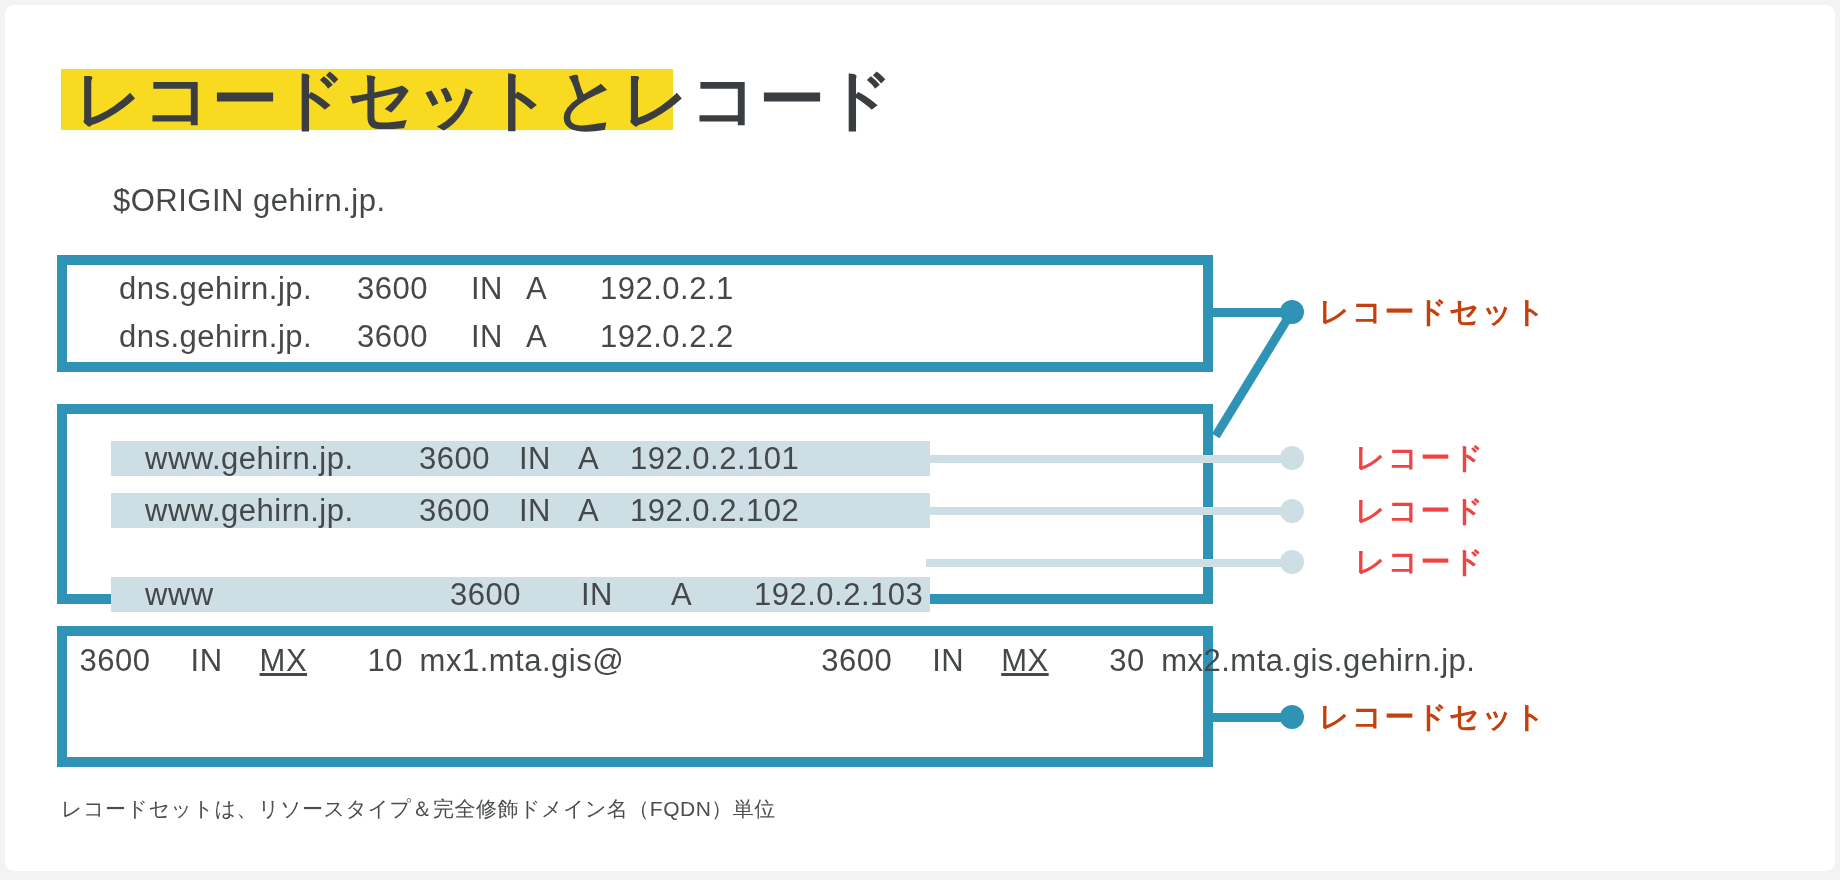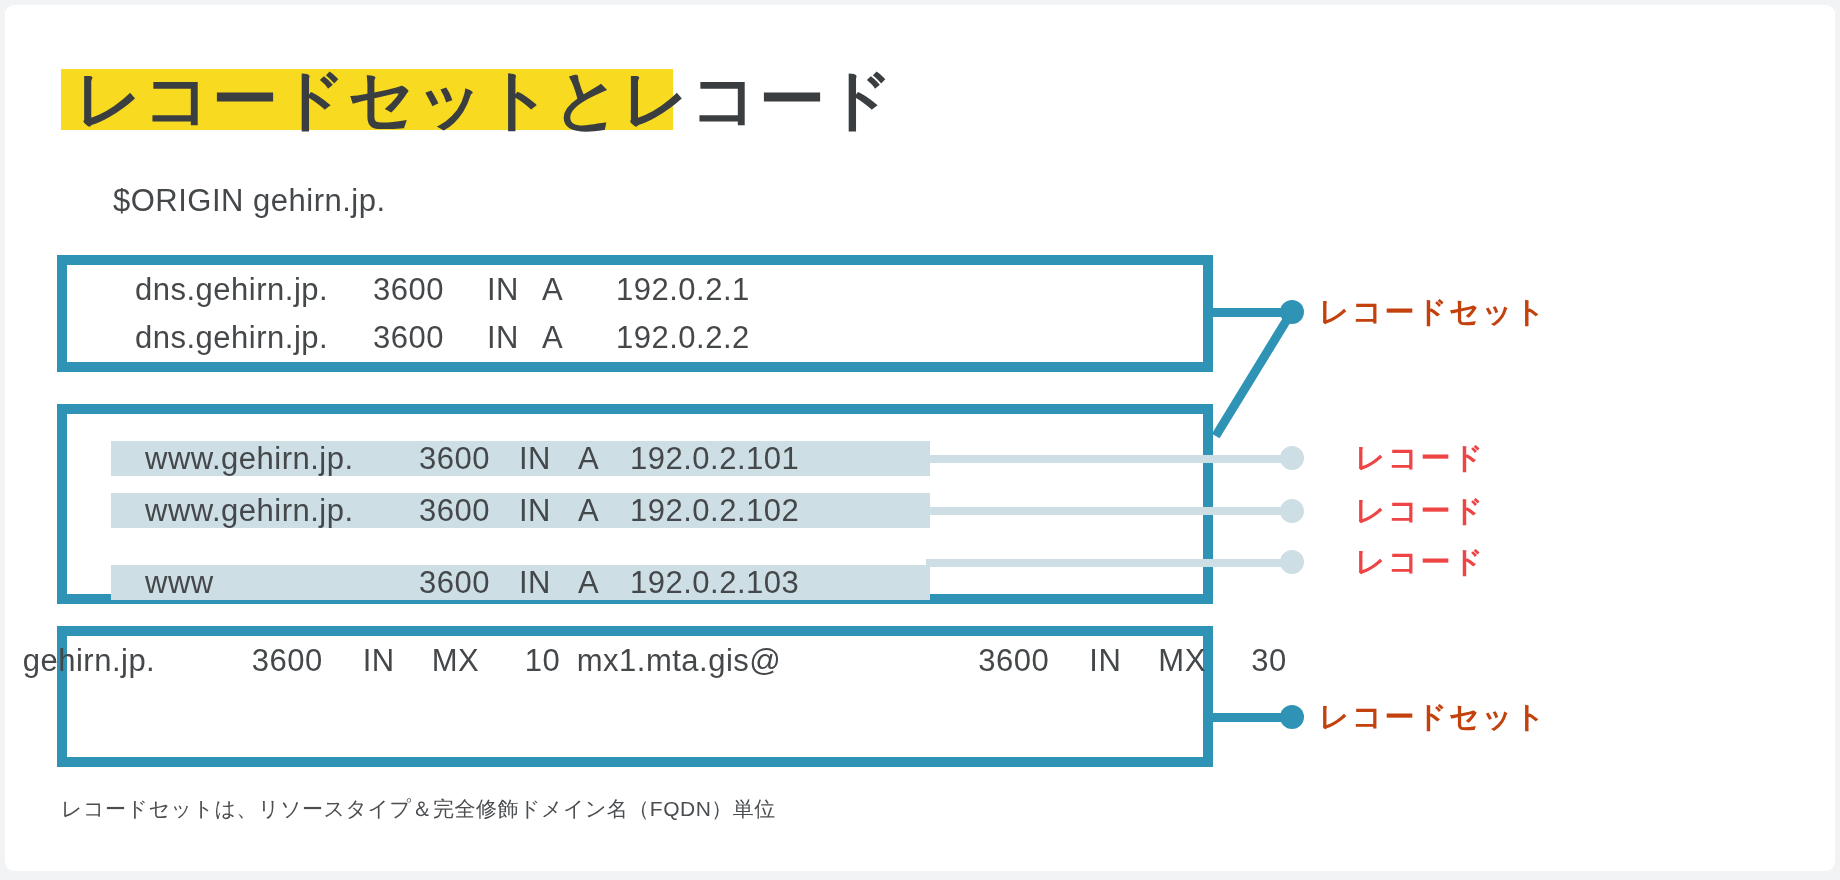--- a/index.html
+++ b/index.html
@@ -38,55 +38,55 @@
     font-size:31px;font-weight:300;color:#45484a;
     letter-spacing:0.5px;white-space:nowrap;
   }
   .rbox{
     position:absolute;
     left:52px;width:1156px;
     border:10px solid #2e93b5;
     box-sizing:border-box;
     background:#fff;
   }
-  .box1{top:250px;height:117px;display:flex;flex-direction:column;justify-content:center;padding-left:68px;}
+  .box1{top:250px;height:117px;display:flex;flex-direction:column;padding-left:52px;}
   .box2{top:399px;height:200px;}
   .box3{top:621px;height:141px;display:flex;flex-direction:row;justify-content:center;padding-left:56px;}
   .rrow{
     display:flex;align-items:center;
     height:48px;
     font-size:31px;font-weight:300;color:#45484a;
     letter-spacing:0.5px;white-space:nowrap;
   }
   .box3 .rrow{height:49px;}
   .hlrow{
     position:absolute;
     left:106px;width:819px;height:35px;
     background:#cddee4;
     display:flex;align-items:center;
     padding-left:34px;
     box-sizing:border-box;
     font-size:31px;font-weight:300;color:#45484a;
     letter-spacing:0.5px;white-space:nowrap;
   }
-  .hl1{top:436px;} .hl2{top:488px;} .hl3{top:560px;}
+  .hl1{top:436px;} .hl2{top:488px;} .hl3{top:572px;gap:31px;}
   
   .b1-name{display:inline-block;width:238px;}
   .b1-ttl{display:inline-block;width:114px;}
   .b1-cls{display:inline-block;width:55px;}
   .b1-typ{display:inline-block;width:74px;}
   .b2-name{display:inline-block;width:274px;}
   .b2-ttl{display:inline-block;width:100px;}
   .b2-cls{display:inline-block;width:59px;}
   .b2-typ{display:inline-block;width:52px;}
   .b3-name{display:inline-block;width:229px;}
   .b3-ttl{display:inline-block;width:111px;}
   .b3-cls{display:inline-block;width:69px;}
-  .b3-typ{display:inline-block;width:93px;}
-  .b3-pri{display:inline-block;width:52px;}
+  .b3-typ{display:inline-block;width:93px;text-decoration:underline;}
+  .b3-pri{display:inline-block;width:52px;margin-left:15px;}
   
   .tline{position:absolute;height:9px;background:#2e93b5;}
   .gline{position:absolute;height:8px;background:#cddee4;}
   .line-rs1{left:1208px;top:303px;width:80px;}
   .line-rs2{left:1208px;top:708px;width:80px;}
   .diag{
     position:absolute;left:1287px;top:302px;width:146px;height:9px;
     background:#2e93b5;
     transform-origin:left center;
     transform:rotate(121.5deg);
@@ -177,20 +177,21 @@
         <span class="b3-typ">MX</span>
         <span class="b3-pri">10</span>
         <span>mx1.mta.gis</span>
       </div>
       <div class="rrow">
         <span class="b3-name">@</span>
         <span class="b3-ttl">3600</span>
         <span class="b3-cls">IN</span>
         <span class="b3-typ">MX</span>
         <span class="b3-pri">30</span>
+        <span>mx2.mta.gis.gehirn.jp.</span>
       </div>
     </div>
 
     <div class="tline line-rs1"></div>
     <div class="diag"></div>
     <div class="tline line-rs2"></div>
     <div class="gline gl1"></div>
     <div class="gline gl2"></div>
     <div class="gline gl3"></div>
     <div class="dot dot-teal dot-rs1"></div>

